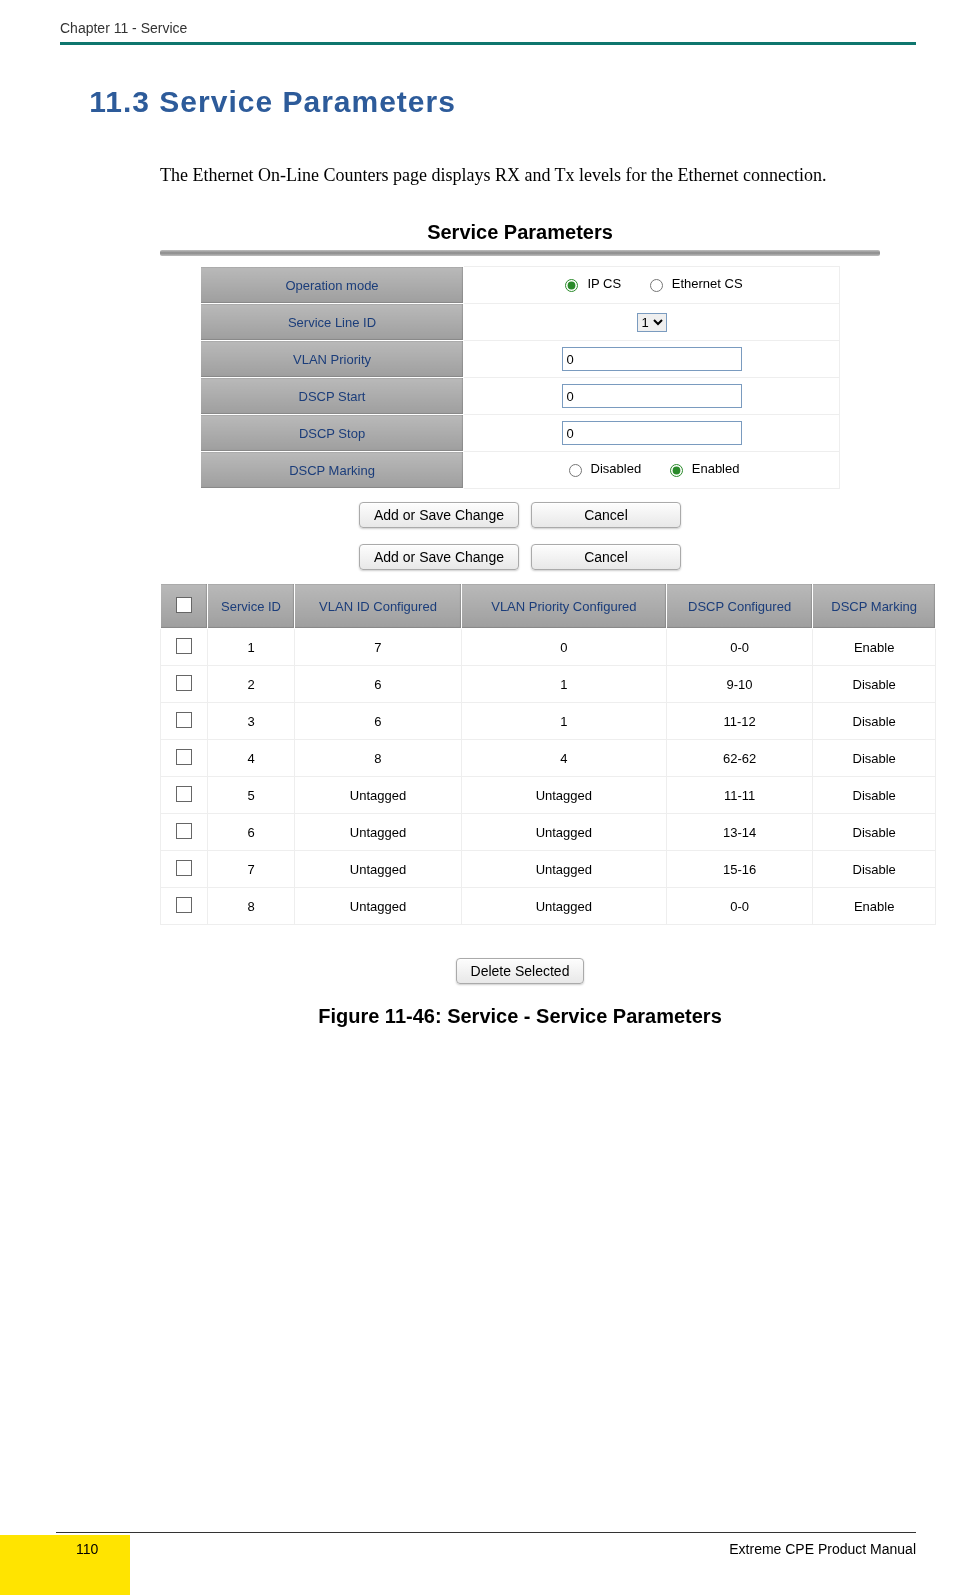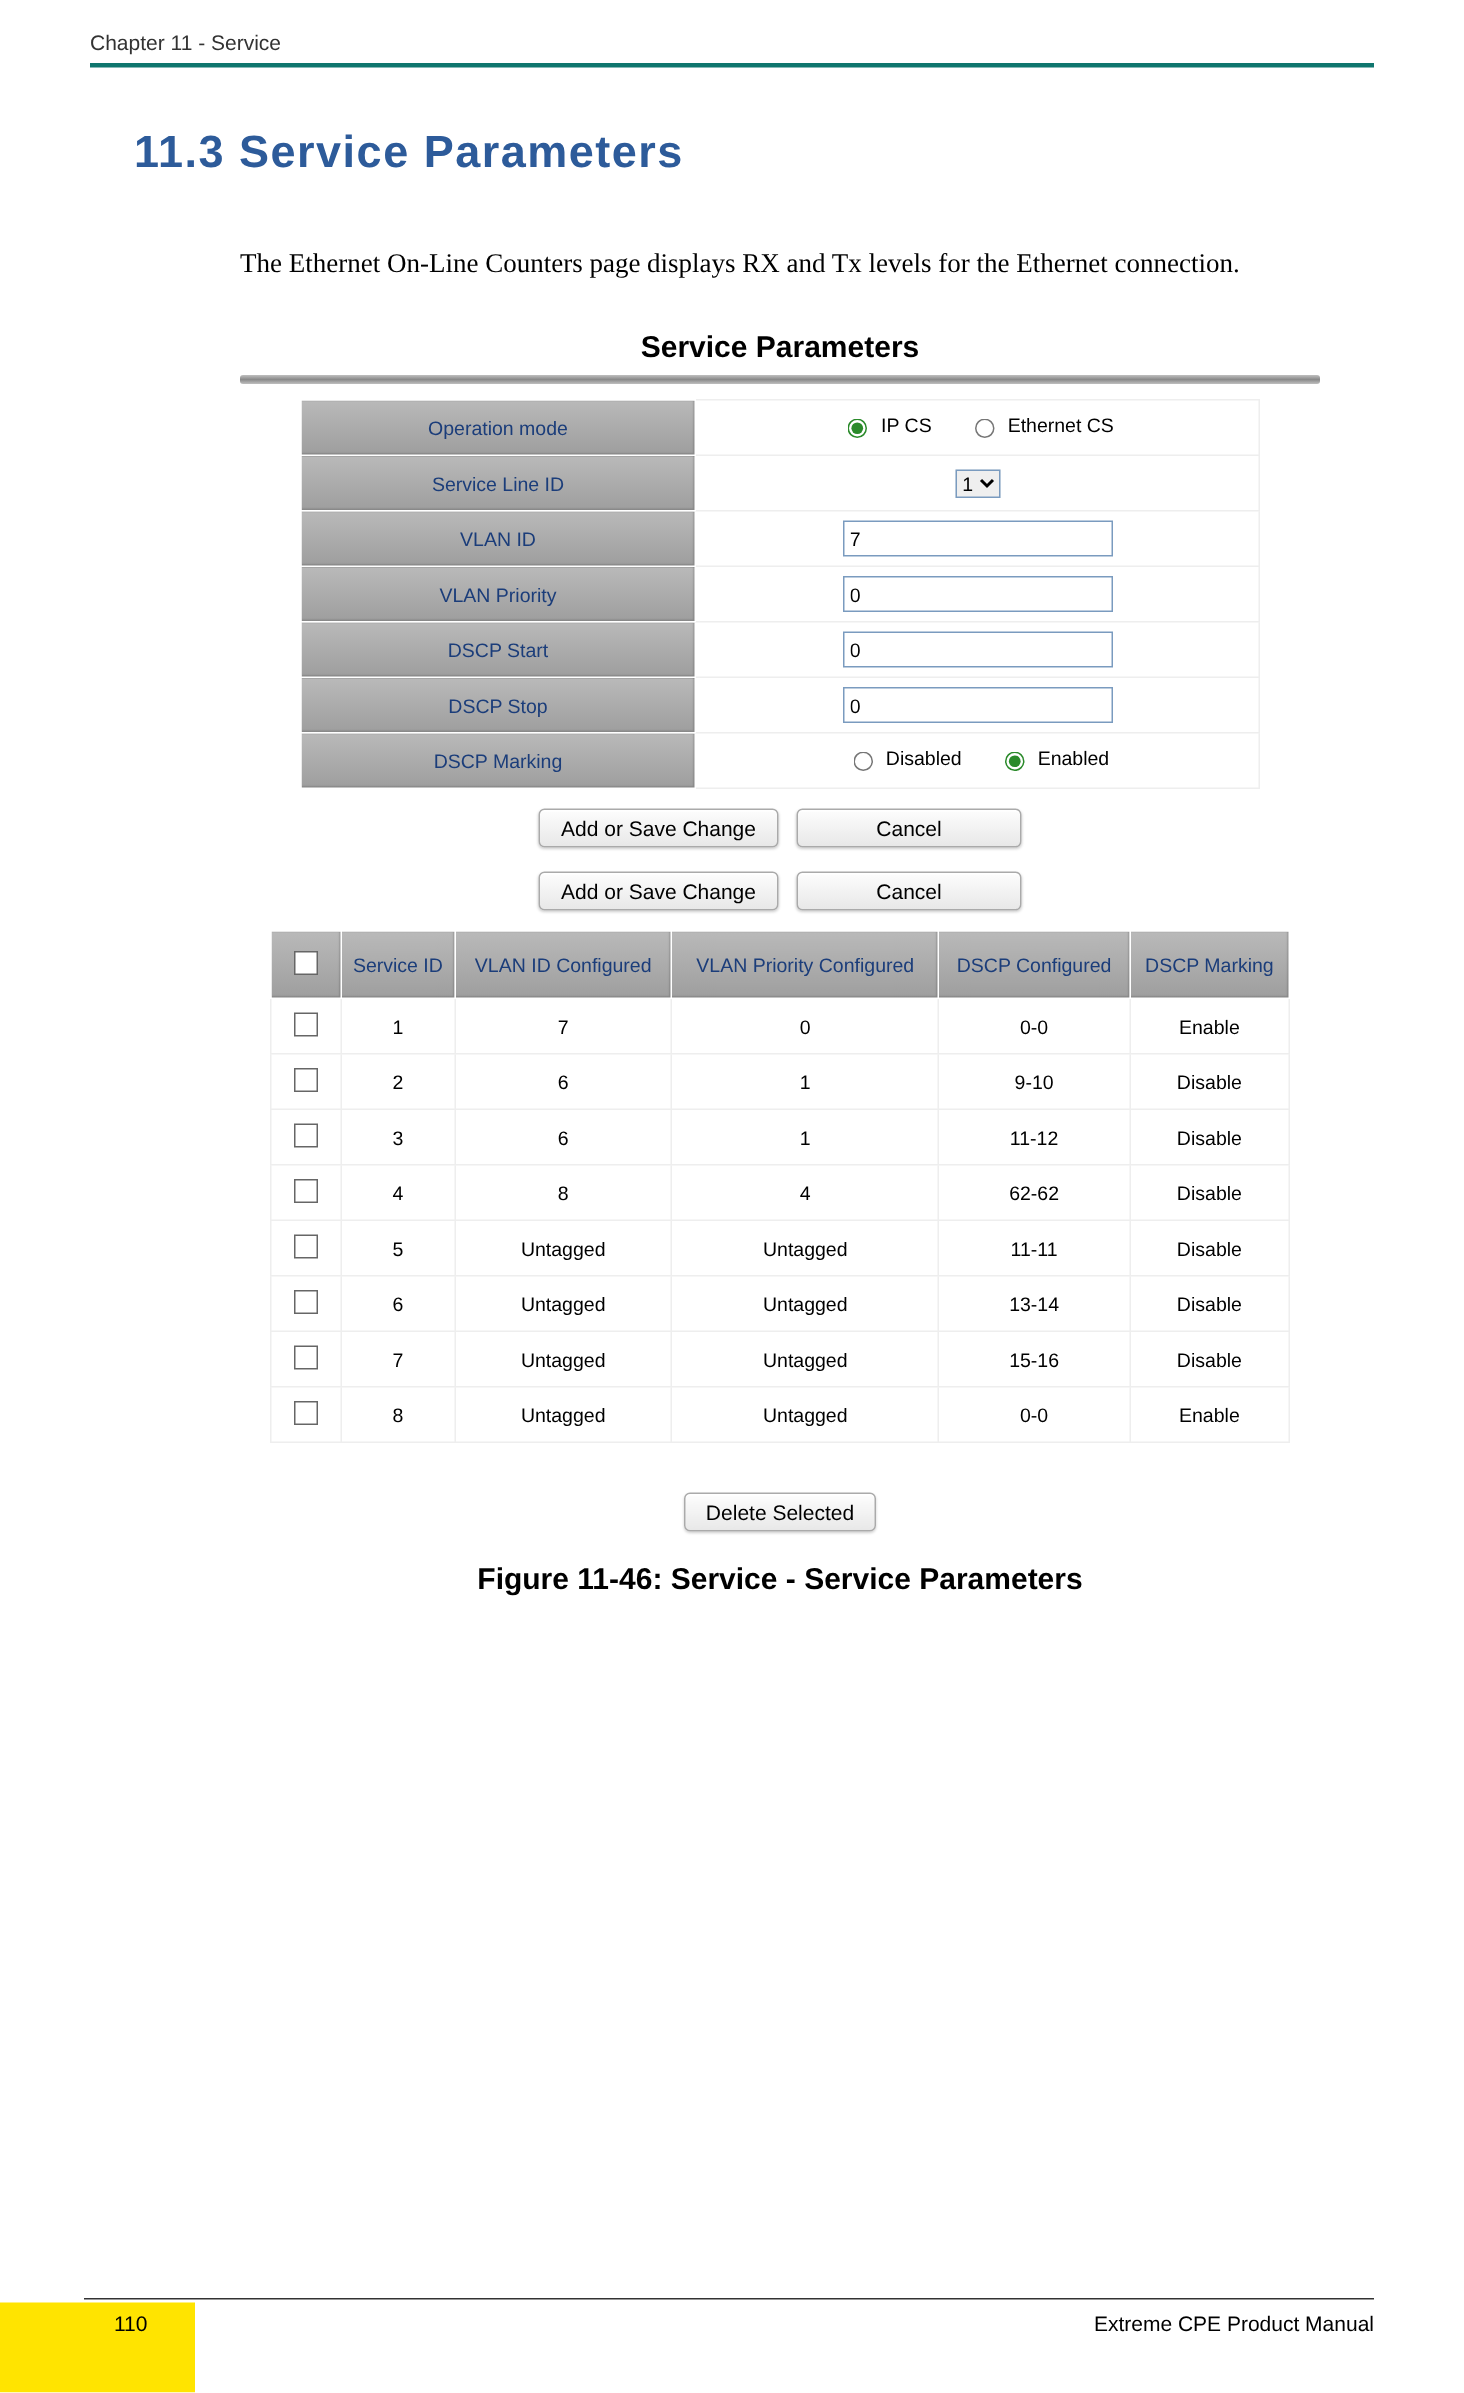--- a/index.html
+++ b/index.html
@@ -117,21 +117,21 @@
     font-size: 14px;
     background: linear-gradient(#fdfdfd,#e8e8e8);
     border: 1px solid #aaa;
     border-radius: 4px;
     box-shadow: 0 1px 0 #fff inset, 0 1px 2px rgba(0,0,0,.2);
     cursor: pointer;
   }
   .grid-table {
     border-collapse: collapse;
     margin: 8px auto 0 auto;
-    width: 680px;
+    width: 776px;
     font-family: Verdana, Arial, sans-serif;
     font-size: 13px;
   }
   .grid-table th {
     background: linear-gradient(#b9b9b9,#9e9e9e);
     color: #1b3d7a;
     font-weight: normal;
     text-align: center;
     height: 42px;
     border: 1px solid #fff;
@@ -222,24 +222,20 @@
           </span>
         </td>
       </tr>
       <tr>
         <td class="label">Service Line ID</td>
         <td class="value">
           <select>
             <option>1</option>
           </select>
         </td>
-      </tr>
-      <tr>
-        <td class="label">VLAN ID</td>
-        <td class="value"><input type="text" value="7" style=""></td>
       </tr>
       <tr>
         <td class="label">VLAN Priority</td>
         <td class="value"><input type="text" value="0" style=""></td>
       </tr>
       <tr>
         <td class="label">DSCP Start</td>
         <td class="value"><input type="text" value="0" style=""></td>
       </tr>
       <tr>

